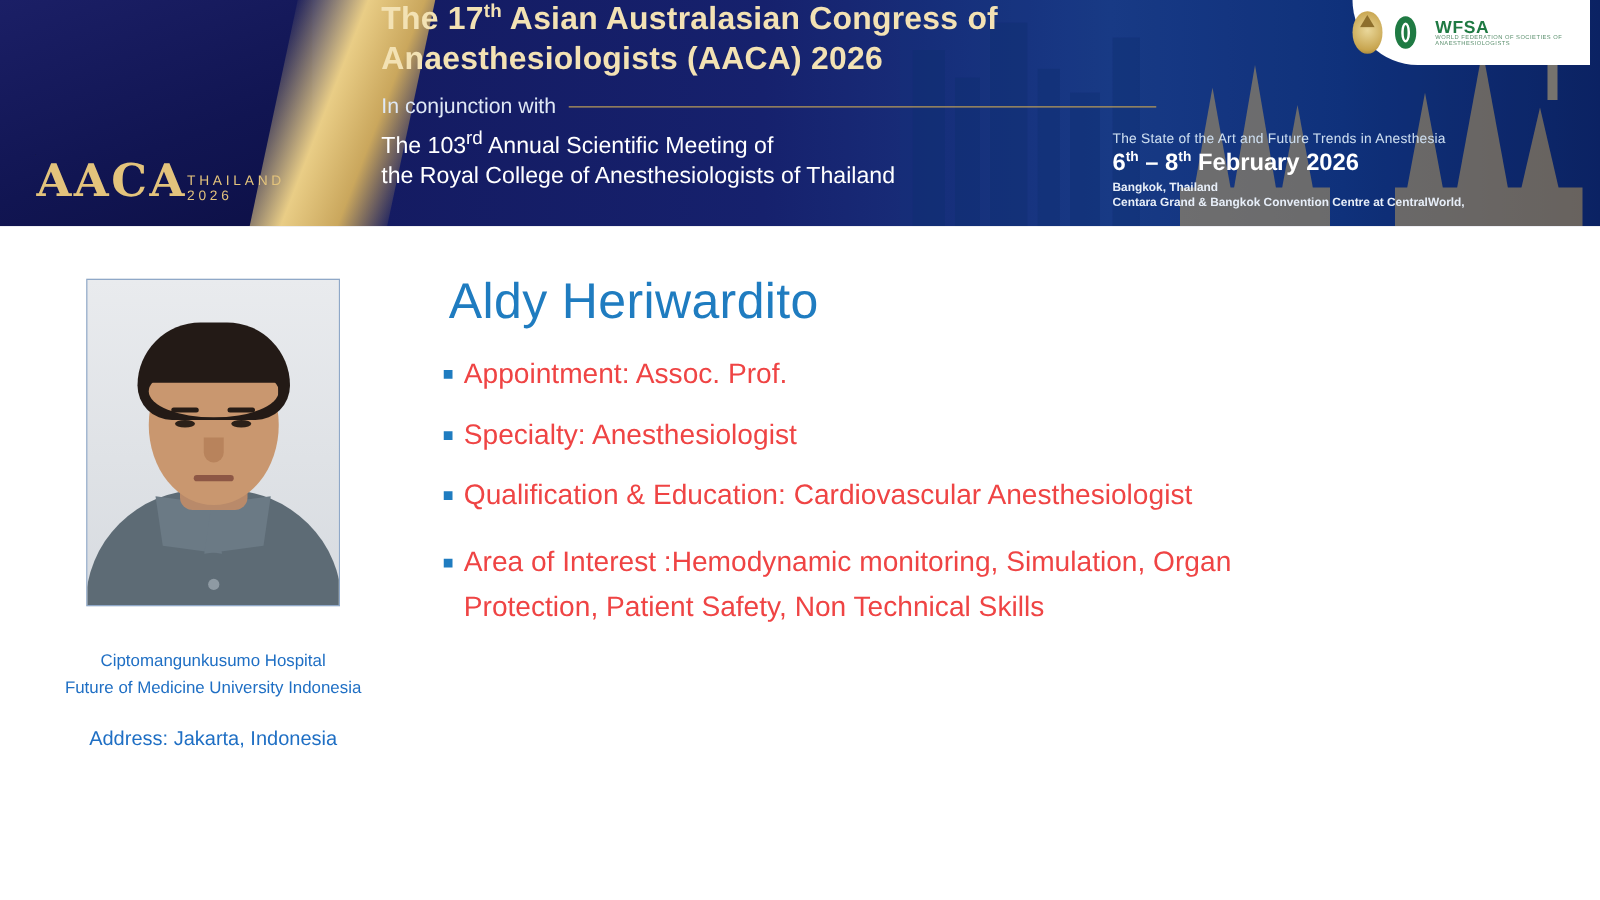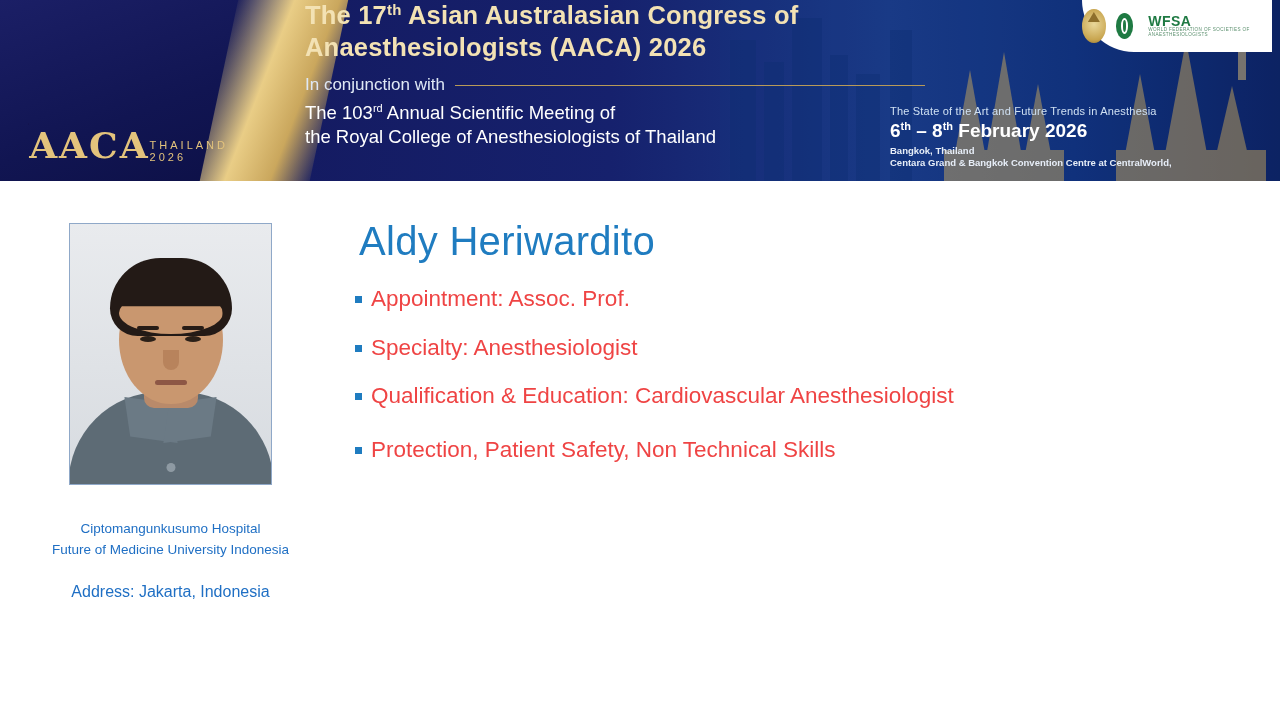--- a/index.html
+++ b/index.html
@@ -102,21 +102,21 @@
     flex: 1;
     height: 1px;
     background: #b89a58;
   }
   .banner-sub {
     color: #ffffff;
     font-size: 18.5px;
     line-height: 1.28;
     margin-top: 6px;
   }
-  .banner-sub .sup { font-size: 11px; vertical-align: super; }
+  .banner-sub .sup { font-size: 15px; vertical-align: super; }
   .banner-right-info {
     position: absolute;
     left: 890px; top: 105px;
     width: 330px;
     color: #ffffff;
   }
   .bri-theme {
     color: #cfe0f2;
     font-size: 11px;
     letter-spacing: .2px;
@@ -483,18 +483,19 @@
     <div class="address">Address: Jakarta, Indonesia</div>
   </div>
 
   <div class="info-col">
     <h1 class="person-name">Aldy Heriwardito</h1>
     <ul class="bullet-list">
       <li>Appointment: Assoc. Prof.</li>
       <li>Specialty: Anesthesiologist</li>
       <li class="tall">Qualification &amp; Education: Cardiovascular Anesthesiologist</li>
       <li>
+        <span>Area of Interest :Hemodynamic monitoring, Simulation, Organ</span>
         <span class="cont">Protection, Patient Safety, Non Technical Skills</span>
       </li>
     </ul>
   </div>
 
 </div>
 
 </body></html>

